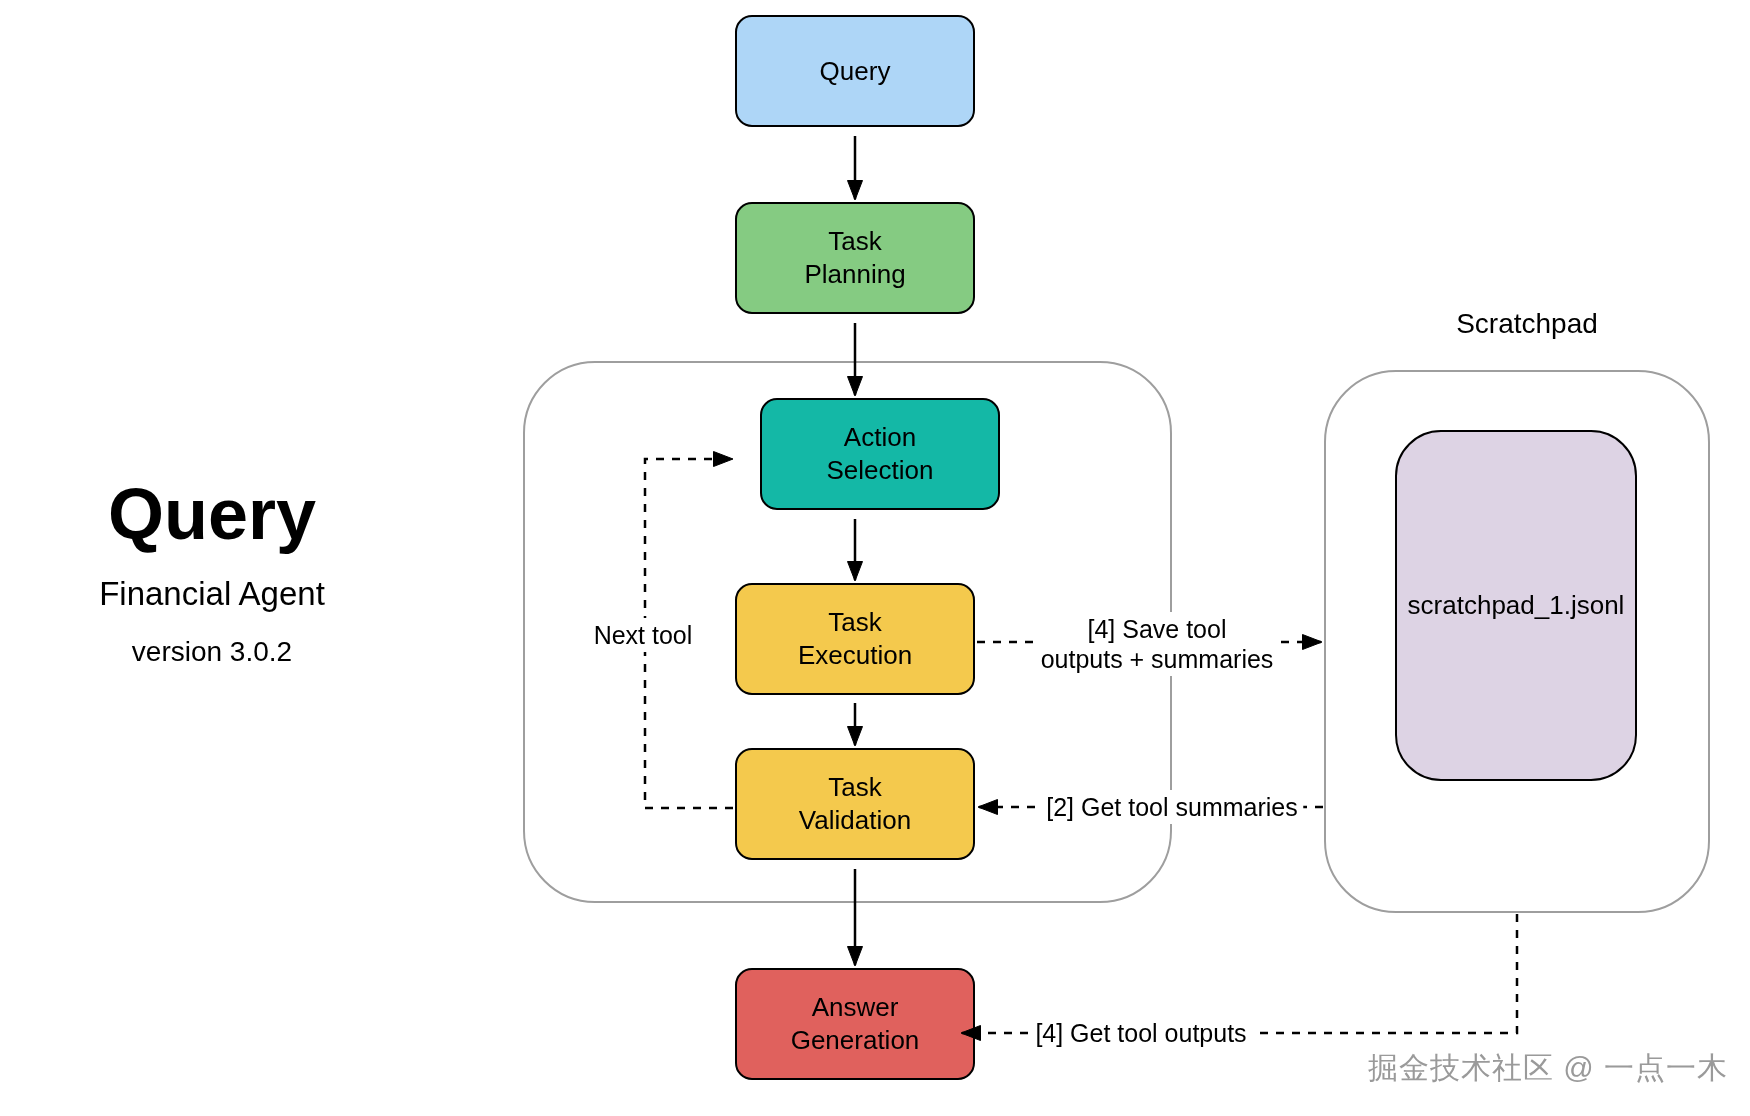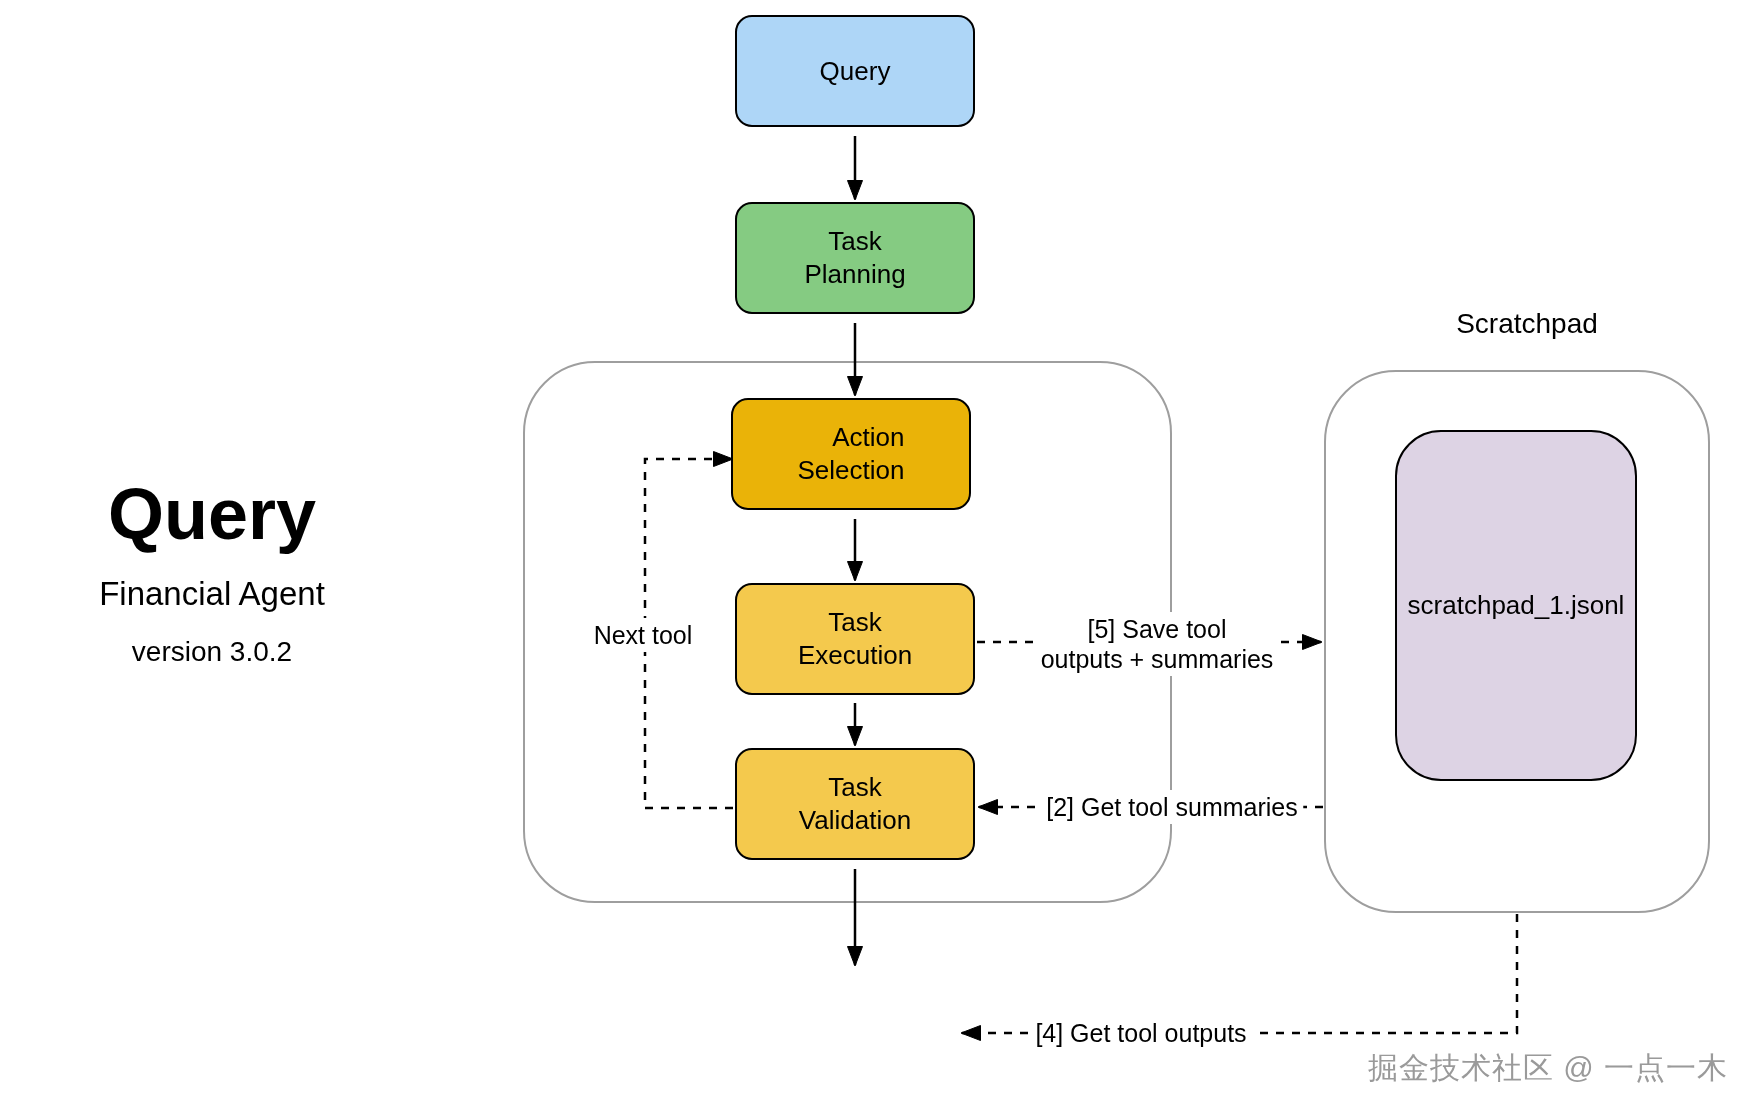--- a/index.html
+++ b/index.html
@@ -69,29 +69,31 @@
   <div class="group-box" style="left:1324px;top:370px;width:386px;height:543px;"></div>
   <div class="file-box" style="background-color: rgb(221, 211, 228);">
     <span>scratchpad_1.jsonl</span>
   </div>
 
   <div class="node" style="left: 735px; top: 15px; background-color: rgb(174, 214, 247);">Query</div>
 
   <div class="node" style="left: 735px; top: 202px; background-color: rgb(133, 203, 130);">Task
 Planning</div>
 
-  <div class="node" style="left: 731px; top: 398px; background-color: #eab308; text-align: right;">Action
+  <div class="node" style="left: 760px; top: 398px; background-color: #14b8a6;">Action
 Selection</div>
 
   <div class="node" style="left: 735px; top: 583px; background-color: rgb(244, 201, 77);">Task
 Execution</div>
 
   <div class="node" style="left: 735px; top: 748px; background-color: rgb(244, 201, 77);">Task
 Validation</div>
 
+  <div class="node" style="left: 735px; top: 968px; background-color: rgb(224, 97, 93);">Answer
+Generation</div>
 
   <svg class="wires" width="1750" height="1116" viewBox="0 0 1750 1116">
     <defs>
       <marker id="ah" markerWidth="22" markerHeight="18" refX="19" refY="8" orient="auto" markerUnits="userSpaceOnUse">
         <path d="M0.5,0.5 L20,8 L0.5,15.5 Z" fill="#000" stroke="#000" stroke-width="1"></path>
       </marker>
     </defs>
 
     <path d="M855,136 L855,199" stroke="#000" stroke-width="2.5" fill="none" marker-end="url(#ah)"></path>
     <path d="M855,323 L855,395" stroke="#000" stroke-width="2.5" fill="none" marker-end="url(#ah)"></path>
@@ -99,20 +101,20 @@
     <path d="M855,703 L855,745" stroke="#000" stroke-width="2.5" fill="none" marker-end="url(#ah)"></path>
     <path d="M855,869 L855,965" stroke="#000" stroke-width="2.5" fill="none" marker-end="url(#ah)"></path>
 
     <path d="M977,642 L1321,642" stroke="#000" stroke-width="2.5" fill="none" stroke-dasharray="8 8" marker-end="url(#ah)"></path>
     <path d="M1323,807 L979,807" stroke="#000" stroke-width="2.5" fill="none" stroke-dasharray="8 8" marker-end="url(#ah)"></path>
     <path d="M1517,914 L1517,1033 L962,1033" stroke="#000" stroke-width="2.5" fill="none" stroke-dasharray="8 8" marker-end="url(#ah)"></path>
     <path d="M733,808 L645,808 L645,459 L732,459" stroke="#000" stroke-width="2.5" fill="none" stroke-dasharray="8 8" marker-end="url(#ah)"></path>
   </svg>
 
   <div class="edge-label" style="left:643px;top:635px;">Next tool</div>
-  <div class="edge-label" style="left:1157px;top:644px;">[5] Save tool
+  <div class="edge-label" style="left:1157px;top:644px;">[4] Save tool
 outputs + summaries</div>
   <div class="edge-label" style="left:1172px;top:807px;">[2] Get tool summaries</div>
   <div class="edge-label" style="left:1141px;top:1033px;">[4] Get tool outputs</div>
 
   <div class="watermark">掘金技术社区 @ 一点一木</div>
 
 </div>
 
 </body></html>

